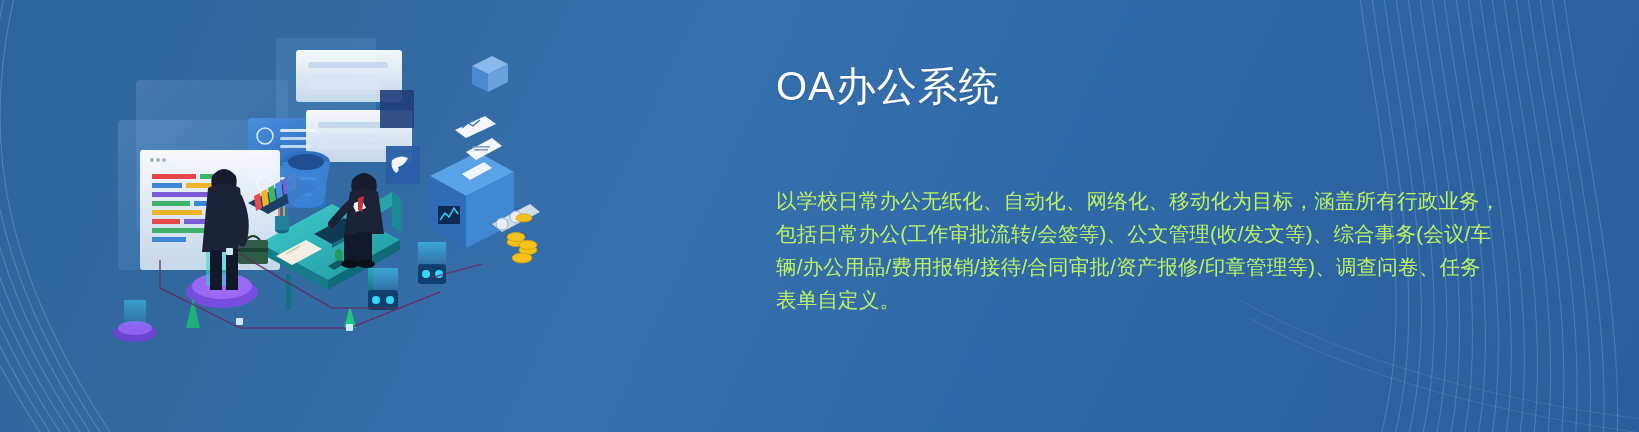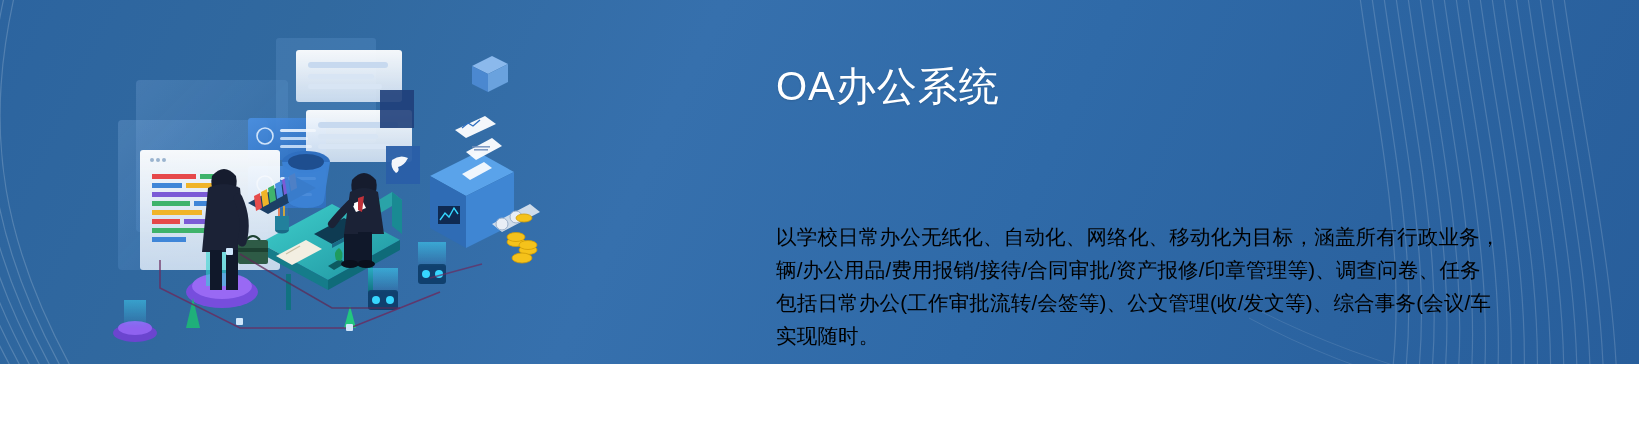--- a/index.html
+++ b/index.html
@@ -3,21 +3,21 @@
 <meta charset="utf-8">
 <style>
   * { margin:0; padding:0; box-sizing:border-box; }
   html, body {
     width:1639px; height:432px;
     overflow:hidden;
     font-family:"Liberation Sans","DejaVu Sans",sans-serif;
   }
   #banner {
     position:relative;
-    width:1639px; height:364px;
+    width:1639px; height:432px;
     background:
       radial-gradient(ellipse 900px 520px at 26% 42%, rgba(74,128,190,0.55) 0%, rgba(60,110,172,0.22) 42%, rgba(45,95,160,0.0) 72%),
       linear-gradient(112deg, #2f69ab 0%, #2d66a8 22%, #30६ba9 22%, #2f68a9 45%, #356fae 66%, #2e67a7 86%, #27año5f9c 100%);
     background-color:#2f68a9;
     overflow:hidden;
   }
   
   #banner::after{
     content:"";
     position:absolute; inset:0;
@@ -37,22 +37,22 @@
   #page-title {
     color:#ffffff;
     font-size:40px;
     font-weight:400;
     letter-spacing:1px;
     line-height:1.2;
     text-shadow:0 1px 2px rgba(0,0,0,0.12);
     white-space:nowrap;
   }
   #desc {
-    margin-top:110px;
-    color:#000000;
+    margin-top:74px;
+    color:#bef264;
     font-size:20.5px;
     line-height:33px;
     letter-spacing:0.2px;
     width:690px;
   }
   #desc .ln { display:block; white-space:nowrap; }
 </style>
 </head>
 <body>
 
@@ -322,19 +322,19 @@
       <rect x="136" y="290" width="7" height="7" rx="1"></rect>
       <rect x="246" y="296" width="7" height="7" rx="1"></rect>
       <rect x="126" y="220" width="7" height="7" rx="1"></rect>
     </g>
   </svg>
 
   <div id="copy">
     <div id="page-title">OA办公系统</div>
     <div id="desc">
       <span class="ln">以学校日常办公无纸化、自动化、网络化、移动化为目标，涵盖所有行政业务，</span>
+      <span class="ln">包括日常办公(工作审批流转/会签等)、公文管理(收/发文等)、综合事务(会议/车</span>
       <span class="ln">辆/办公用品/费用报销/接待/合同审批/资产报修/印章管理等)、调查问卷、任务</span>
-      <span class="ln">包括日常办公(工作审批流转/会签等)、公文管理(收/发文等)、综合事务(会议/车</span>
-      <span class="ln">实现随时。</span>
+      <span class="ln">表单自定义。</span>
     </div>
   </div>
 
 </div>
 
 </body></html>

